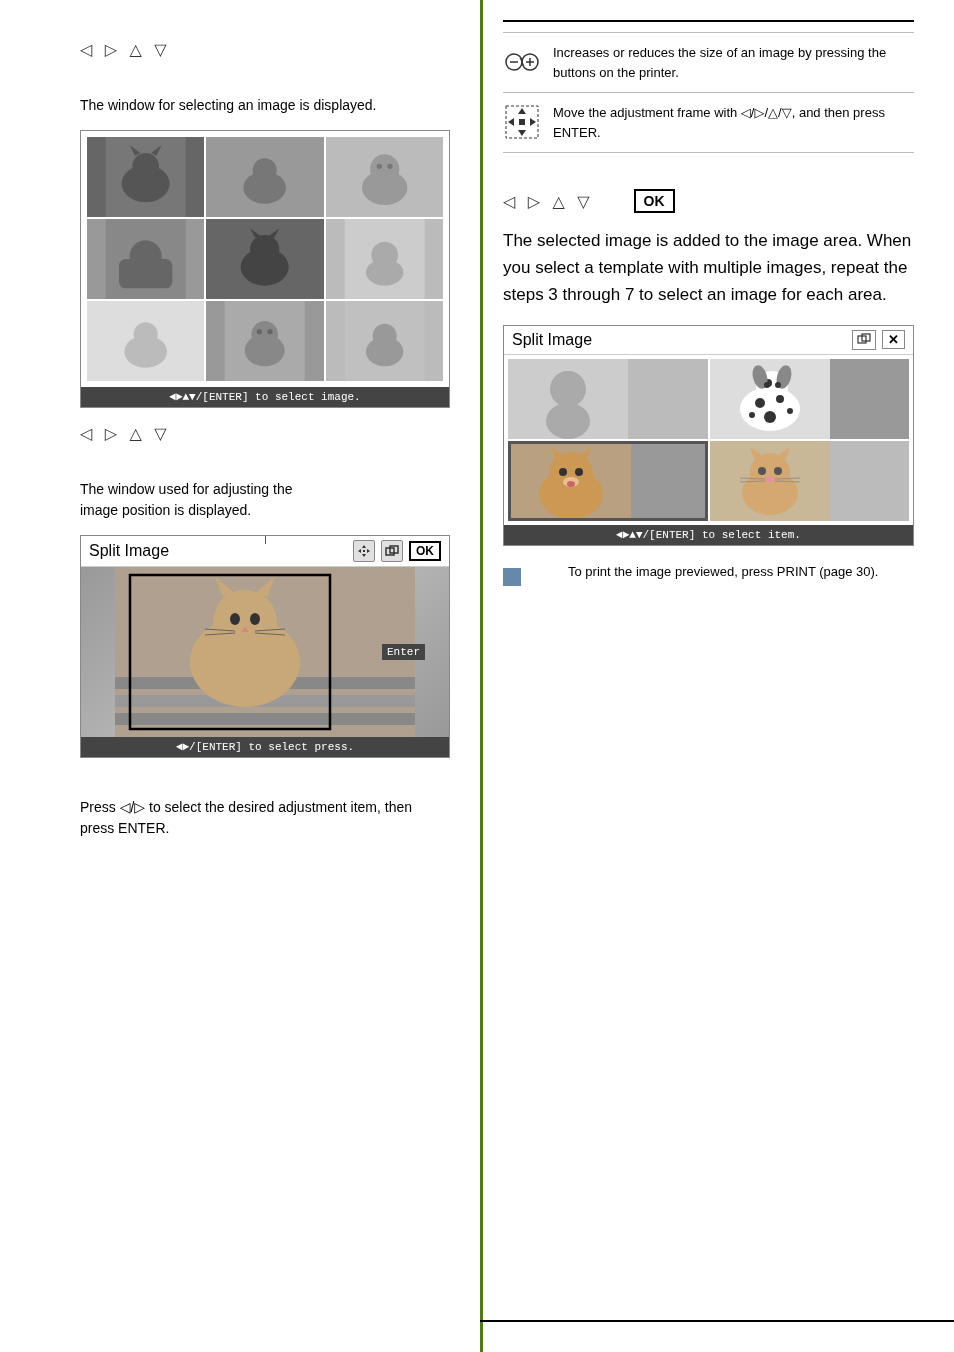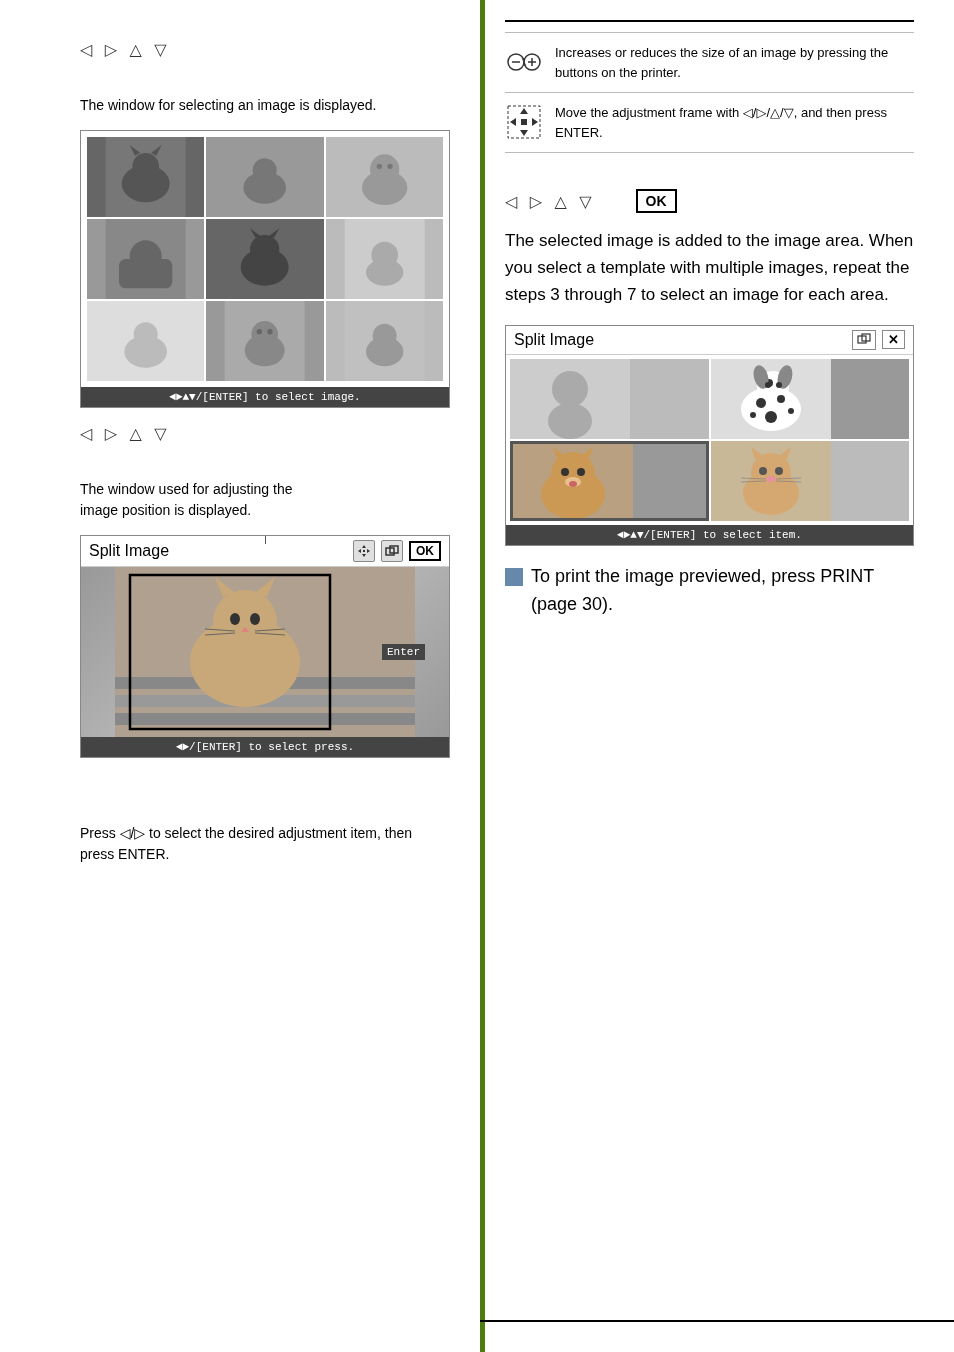--- a/index.html
+++ b/index.html
@@ -27,21 +27,21 @@
       display: flex;
       flex-direction: column;
     }
 
     
     .right-col {
       width: 474px;
       padding: 20px 40px 40px 20px;
       display: flex;
       flex-direction: column;
-      border-left: 5px solid #4d7c0f;
+      border-left: 3px solid #4d7c0f;
     }
 
     
     .right-col::before {
       content: '';
       display: block;
       height: 2px;
       background: #000;
       margin-bottom: 10px;
     }
@@ -276,39 +276,40 @@
     
     .blue-square {
       width: 18px;
       height: 18px;
       background: #6688aa;
       margin: 6px 0;
       flex-shrink: 0;
     }
 
     .print-note {
-      font-size: 18px;
+      font-size: 13px;
       line-height: 1.6;
+      margin-left: 39px;
     }
 
     
     .bottom-rule {
       position: absolute;
       bottom: 30px;
       right: 0;
       width: 474px;
       height: 2px;
       background: #000;
     }
 
     
     .press-instruction {
       font-size: 14px;
       line-height: 1.5;
-      margin-top: 33px;
+      margin-top: 7px;
     }
 
     
     .img-dark { background: #666; }
     .img-mid { background: #999; }
     .img-light { background: #bbb; }
     .img-white { background: #ddd; }
 
     .split-header-icons {
       display: flex;

